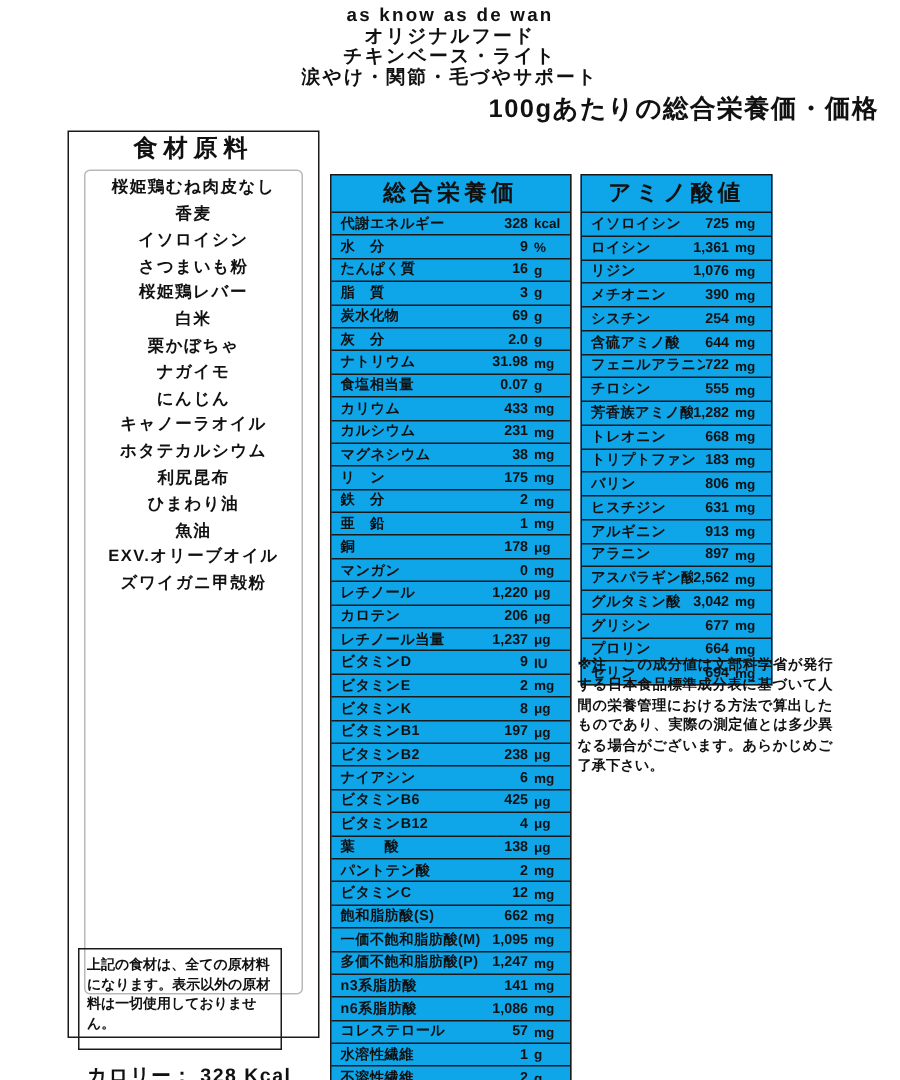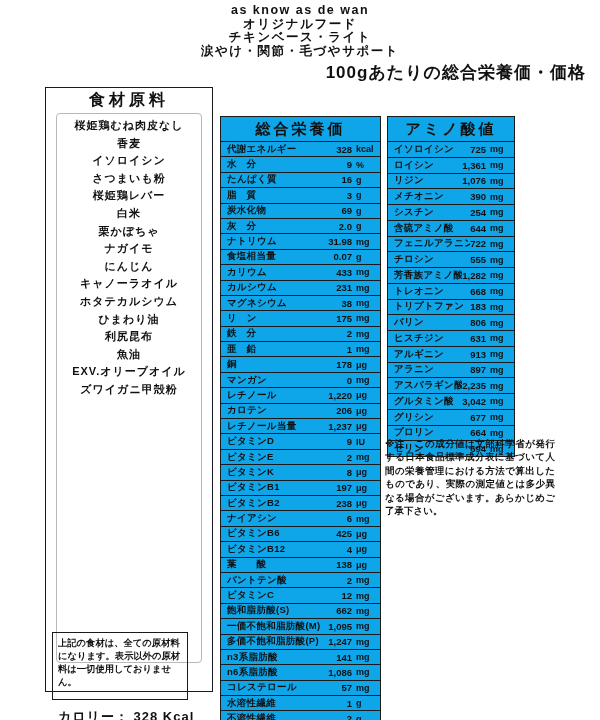--- a/index.html
+++ b/index.html
@@ -57,22 +57,22 @@
         <div class="ing-item">香麦</div>
         <div class="ing-item">イソロイシン</div>
         <div class="ing-item">さつまいも粉</div>
         <div class="ing-item">桜姫鶏レバー</div>
         <div class="ing-item">白米</div>
         <div class="ing-item">栗かぼちゃ</div>
         <div class="ing-item">ナガイモ</div>
         <div class="ing-item">にんじん</div>
         <div class="ing-item">キャノーラオイル</div>
         <div class="ing-item">ホタテカルシウム</div>
+        <div class="ing-item">利尻昆布</div>
         <div class="ing-item">ひまわり油</div>
-        <div class="ing-item">利尻昆布</div>
         <div class="ing-item">魚油</div>
         <div class="ing-item">EXV.オリーブオイル</div>
         <div class="ing-item">ズワイガニ甲殻粉</div>
       </div>
   </div>
 
   <div class="note-box">
     <div class="note-text">上記の食材は、全ての原材料になります。表示以外の原材料は一切使用しておりません。</div>
     <div class="calorie">
       <span>カロリー：</span>
@@ -354,21 +354,21 @@
         <span class="nval">913</span>
         <span class="nunit">mg</span>
       </div>
         <div class="nrow">
         <span class="nlabel">アラニン</span>
         <span class="nval">897</span>
         <span class="nunit">mg</span>
       </div>
         <div class="nrow">
         <span class="nlabel">アスパラギン酸</span>
-        <span class="nval">2,235</span>
+        <span class="nval">2,562</span>
         <span class="nunit">mg</span>
       </div>
         <div class="nrow">
         <span class="nlabel">グルタミン酸</span>
         <span class="nval">3,042</span>
         <span class="nunit">mg</span>
       </div>
         <div class="nrow">
         <span class="nlabel">グリシン</span>
         <span class="nval">677</span>

